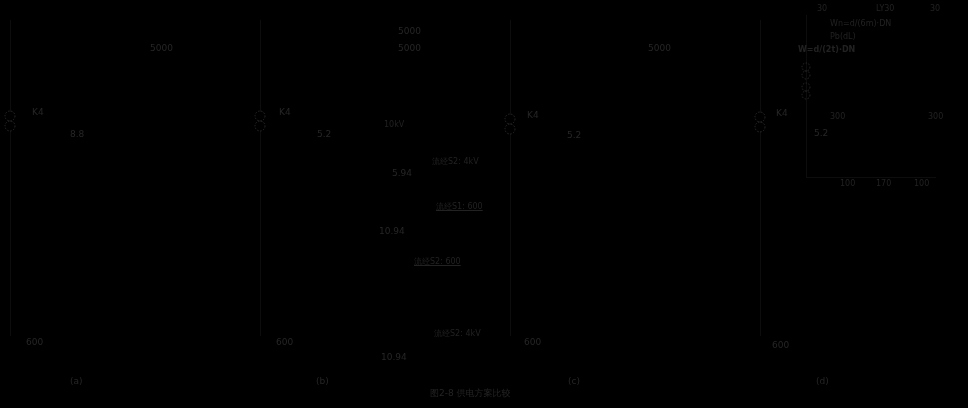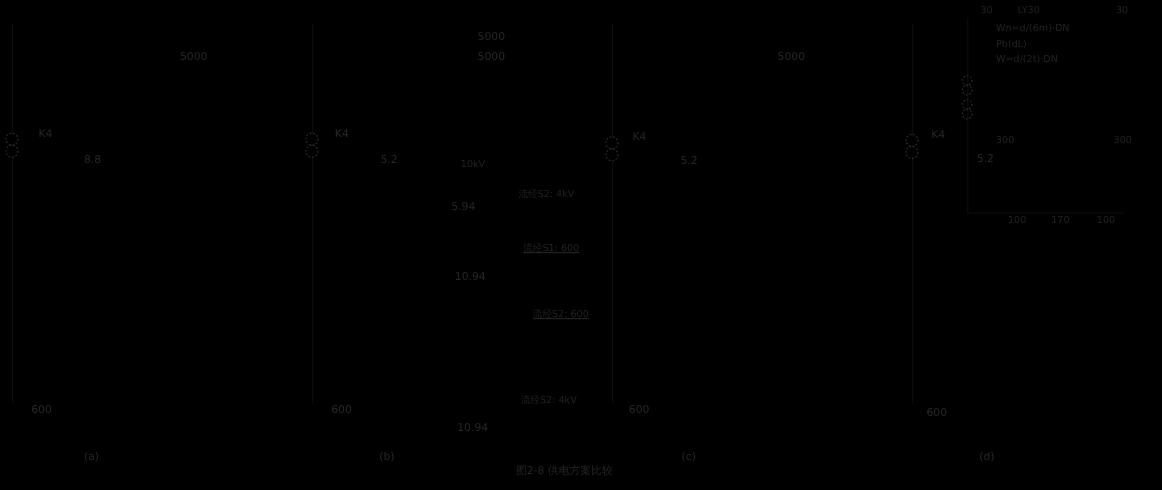--- a/index.html
+++ b/index.html
@@ -33,41 +33,41 @@
   <div class="line" style="left:806px; top:15px; width:1px; height:162px;"></div>
   <div class="line" style="left:806px; top:177px; width:130px; height:1px;"></div>
 
   <div class="lbl caption" style="left:430px; top:388px;">图2-8 供电方案比较</div>
 
 <span class="lbl " style="left: 150px; top: 43px;">5000</span>
     <span class="lbl " style="left: 398px; top: 26px;">5000</span>
     <span class="lbl " style="left: 398px; top: 43px;">5000</span>
     <span class="lbl " style="left: 648px; top: 43px;">5000</span>
     <span class="lbl small" style="left: 817px; top: 4px;">30</span>
-    <span class="lbl small" style="left: 848px; top: 4px;">LY30</span>
+    <span class="lbl small" style="left: 876px; top: 4px;">LY30</span>
     <span class="lbl small" style="left: 930px; top: 4px;">30</span>
     <span class="lbl small" style="left: 830px; top: 19px;">Wn=d/(6m)·DN</span>
     <span class="lbl small" style="left: 830px; top: 32px;">Pb(dL)</span>
-    <span class="lbl small" style="left: 830px; top: 45px;">W=d/(2t)·DN</span>
+    <span class="lbl small" style="left: 798px; top: 45px; font-weight: bold;">W=d/(2t)·DN</span>
     <span class="lbl " style="left: 32px; top: 107px;">K4</span>
     <span class="lbl " style="left: 70px; top: 129px;">8.8</span>
     <span class="lbl " style="left: 279px; top: 107px;">K4</span>
     <span class="lbl " style="left: 317px; top: 129px;">5.2</span>
     <span class="lbl " style="left: 527px; top: 110px;">K4</span>
     <span class="lbl " style="left: 567px; top: 130px;">5.2</span>
     <span class="lbl " style="left: 776px; top: 108px;">K4</span>
     <span class="lbl " style="left: 814px; top: 128px;">5.2</span>
     <span class="lbl small" style="left: 830px; top: 112px;">300</span>
     <span class="lbl small" style="left: 928px; top: 112px;">300</span>
-    <span class="lbl small" style="left: 384px; top: 132px;">10kV</span>
+    <span class="lbl small" style="left: 384px; top: 120px;">10kV</span>
     <span class="lbl small" style="left: 432px; top: 157px;">流经S2: 4kV</span>
-    <span class="lbl " style="left: 376px; top: 168px;">5.94</span>
+    <span class="lbl " style="left: 392px; top: 168px;">5.94</span>
     <span class="lbl small" style="left: 436px; top: 202px; text-decoration: underline;">流经S1: 600</span>
     <span class="lbl " style="left: 379px; top: 226px;">10.94</span>
-    <span class="lbl small" style="left: 444px; top: 257px; text-decoration: underline;">流经S2: 600</span>
+    <span class="lbl small" style="left: 414px; top: 257px; text-decoration: underline;">流经S2: 600</span>
     <span class="lbl small" style="left: 434px; top: 329px;">流经S2: 4kV</span>
     <span class="lbl small" style="left: 840px; top: 179px;">100</span>
     <span class="lbl small" style="left: 876px; top: 179px;">170</span>
     <span class="lbl small" style="left: 914px; top: 179px;">100</span>
     <span class="lbl " style="left: 26px; top: 337px;">600</span>
     <span class="lbl " style="left: 276px; top: 337px;">600</span>
     <span class="lbl " style="left: 524px; top: 337px;">600</span>
     <span class="lbl " style="left: 772px; top: 340px;">600</span>
     <span class="lbl " style="left: 381px; top: 352px;">10.94</span>
     <span class="lbl " style="left: 70px; top: 376px;">(a)</span>

